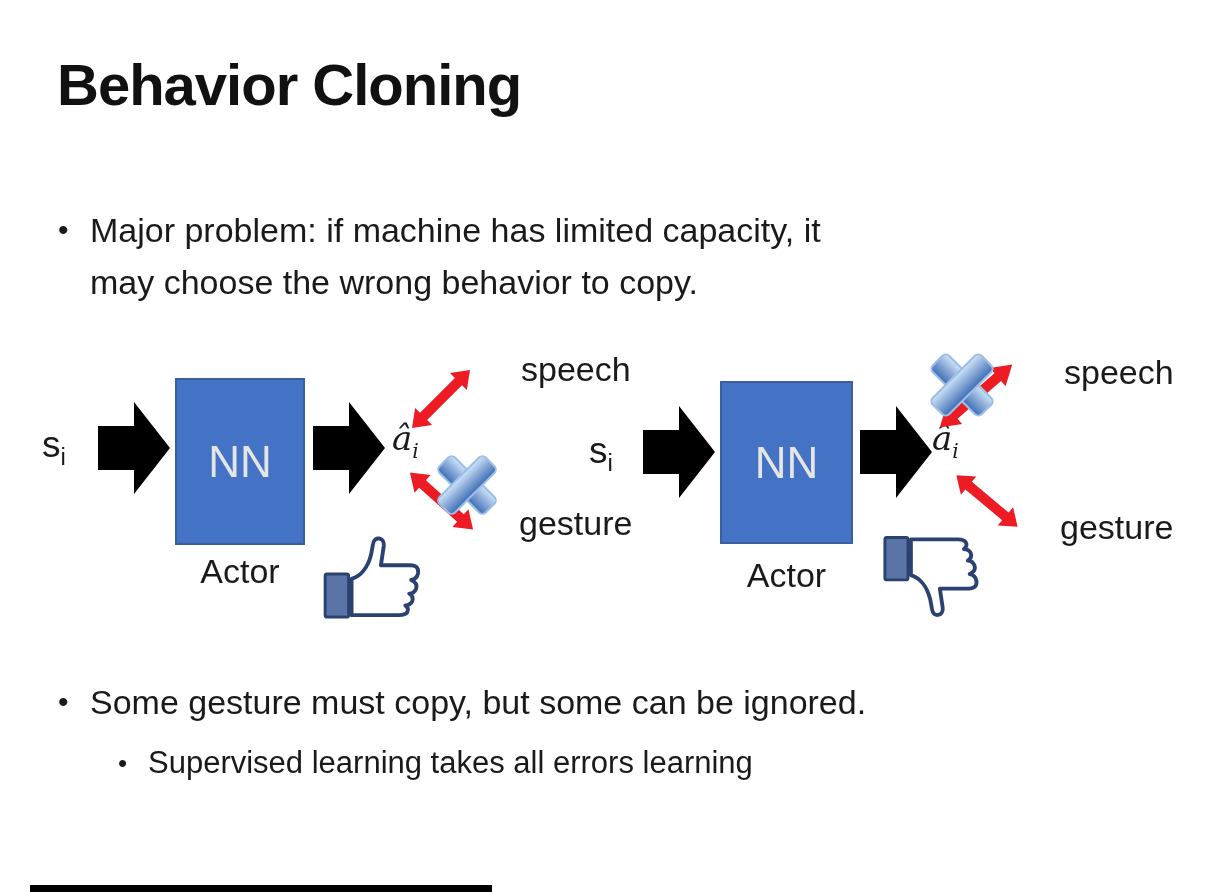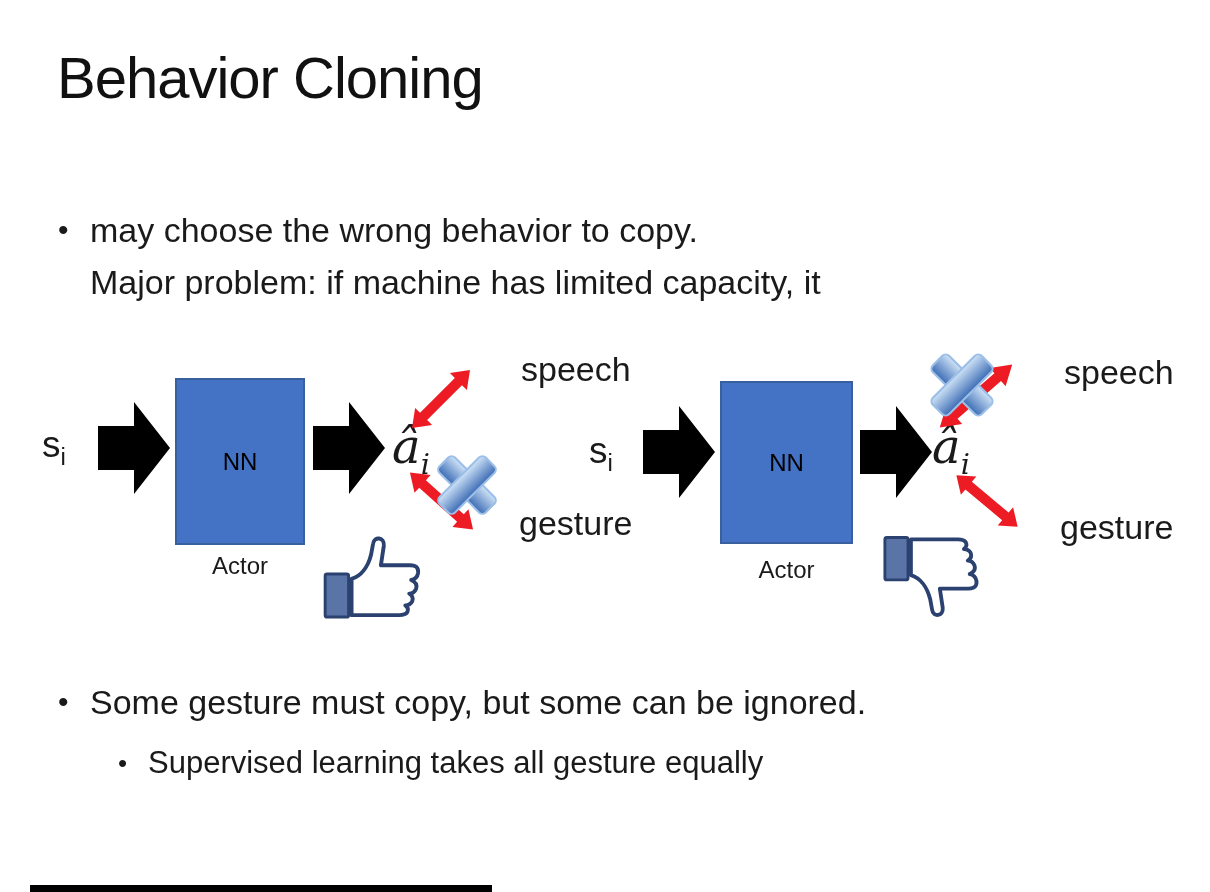--- a/index.html
+++ b/index.html
@@ -6,58 +6,58 @@
   #slide{
     position:relative;
     width:1210px;height:892px;
     background:#ffffff;
     overflow:hidden;
     font-family:"Liberation Sans", sans-serif;
     color:#1a1a1a;
   }
   .abs{position:absolute;}
   .title{
-    left:57px;top:44px;
-    font-size:58px;font-weight:400;letter-spacing:-1px;color:#111;
+    left:57px;top:51px;
+    font-size:58px;font-weight:700;letter-spacing:-1px;color:#111;
   }
   .bullet-row{display:flex;align-items:flex-start;}
   .bullet-marker{width:32px;font-size:30px;line-height:52px;}
   .bullet-text{font-size:34px;line-height:52px;}
   .sub-bullet .bullet-marker{width:30px;font-size:26px;line-height:46px;}
   .sub-bullet .bullet-text{font-size:31px;line-height:46px;}
 
   .nn-box{
     background:#4472C4;border:2px solid #3A5F9E;box-sizing:border-box;
     display:flex;align-items:center;justify-content:center;
   }
-  .nn-label{color:#000000;font-size:24px;}
-  .actor-label{font-size:24px;text-align:center;}
+  .nn-label{color:#e5e5e5;font-size:44px;}
+  .actor-label{font-size:34px;text-align:center;}
   .sym{font-size:37px;text-align:right;}
   .sym sub{font-size:0.65em;}
-  .ahat{font-family:"DejaVu Serif", serif;font-style:italic;font-size:48px;}
+  .ahat{font-family:"DejaVu Serif", serif;font-style:italic;font-size:34px;}
   .ahat sub{font-size:0.6em;font-style:italic;}
   .action-label{font-size:34px;margin-left:44px;}
   .dbl-arrow{height:26px;}
   .dbl-arrow svg{display:block;width:100%;height:100%;}
   .thumb svg{display:block;width:100%;height:100%;}
   .thumb-down svg{transform:scaleY(-1);}
   .bottom-bar{background:#000000;}
 </style>
 </head>
 <body>
 
 <div id="slide">
 
   <div class="abs title">Behavior Cloning</div>
 
   <div class="abs bullet-row" style="left:58px;top:204px;">
     <div class="bullet-marker">•</div>
     <div>
+      <div class="bullet-text">Major problem: if machine has limited capacity, it</div>
       <div class="bullet-text">may choose the wrong behavior to copy.</div>
-      <div class="bullet-text">Major problem: if machine has limited capacity, it</div>
     </div>
   </div>
 
   <div class="abs sym" style="left:42px;top:424px;"><span>s</span><sub>i</sub></div>
 
   <svg class="abs" style="left:98px;top:398px;" width="72" height="100" viewBox="0 0 72 100" preserveAspectRatio="none">
     <polygon points="0,28 36,28 36,4 72,50 36,96 36,72 0,72" fill="#000000"></polygon>
   </svg>
 
   <div class="abs nn-box" style="left:175px;top:378px;width:130px;height:167px;">
@@ -154,18 +154,18 @@
     </svg>
   </div>
 
   <div class="abs bullet-row" style="left:58px;top:676px;">
     <div class="bullet-marker">•</div>
     <div class="bullet-text">Some gesture must copy, but some can be ignored.</div>
   </div>
 
   <div class="abs bullet-row sub-bullet" style="left:118px;top:740px;">
     <div class="bullet-marker">•</div>
-    <div class="bullet-text">Supervised learning takes all gesture equally</div>
+    <div class="bullet-text">Supervised learning takes all errors learning</div>
   </div>
 
   <div class="abs bottom-bar" style="left:30px;top:885px;width:462px;height:7px;"></div>
 
 </div>
 
 </body></html>

